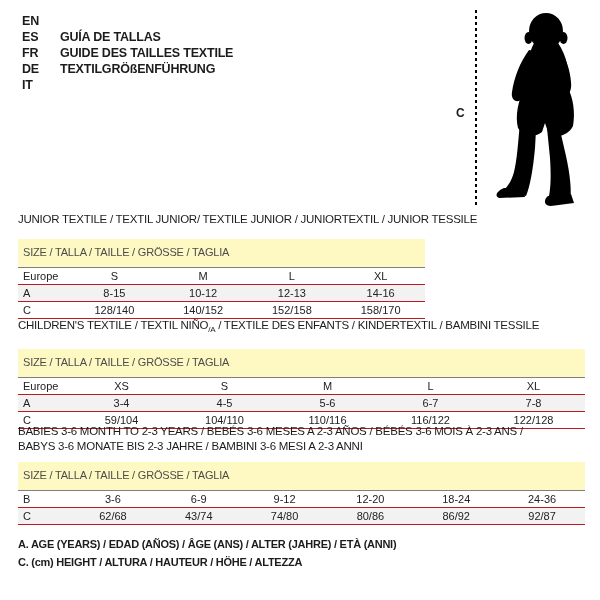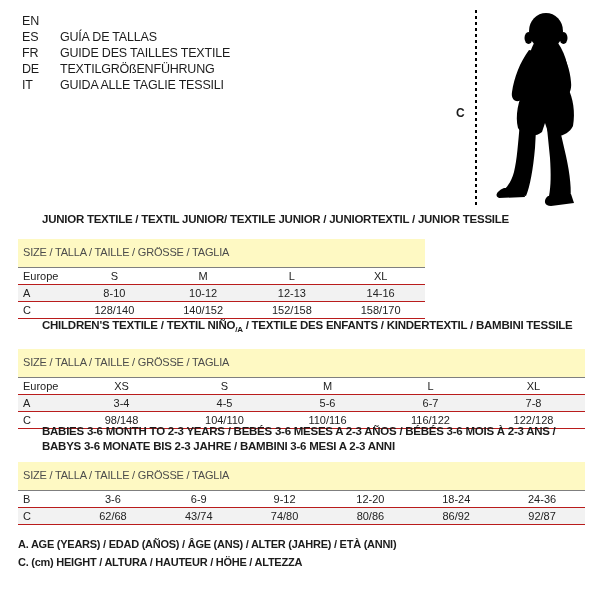--- a/index.html
+++ b/index.html
@@ -2,34 +2,34 @@
 <html><head>
 <meta charset="utf-8">
 <style>
   html,body { margin:0; padding:0; background:#ffffff; }
   .page {
     position:relative; width:600px; height:600px; background:#ffffff;
     font-family:"Liberation Sans", sans-serif; color:#1c1c1c; overflow:hidden;
   }
   
   .langs { position:absolute; left:22px; top:13px; }
-  .lang-row { display:flex; font-size:12.5px; font-weight:normal; line-height:16px; letter-spacing:-0.2px; }
+  .lang-row { display:flex; font-size:12.5px; font-weight:bold; line-height:16px; letter-spacing:-0.2px; }
   .lang-code { width:38px; flex:0 0 38px; }
   
   .figure { position:absolute; left:450px; top:6px; width:150px; height:206px; }
   .c-label { position:absolute; left:6px; top:100px; font-size:12px; font-weight:bold; }
   .dash-line { position:absolute; left:25px; top:4px; width:2px; height:198px;
     background:repeating-linear-gradient(to bottom, #000 0 3px, transparent 3px 6px); }
   .baby-svg { position:absolute; left:40px; top:2px; }
   
   .section { position:absolute; left:18px; }
   #section-junior  { top:212px; width:407px; }
   #section-children{ top:318px; width:567px; }
   #section-babies  { top:424px; width:567px; }
-  .section-title { font-size:11.5px; font-weight:bold; line-height:15px; letter-spacing:-0.25px; margin-bottom:12px; white-space:nowrap;margin-left:24px; }
+  .section-title { font-size:11.5px; font-weight:normal; line-height:15px; letter-spacing:-0.25px; margin-bottom:12px; white-space:nowrap; }
   #section-babies .section-title { margin-bottom:8px; white-space:normal; }
   .size-sub { font-size:8px; }
   table.size-table { width:100%; border-collapse:collapse; table-layout:fixed; }
   th.size-bar { background:#fef9c3; border-bottom:1px solid #7f7f7f; font-weight:normal;
     font-size:11px; color:#4c4c4c; text-align:left; padding:0 0 2px 5px; height:26px; letter-spacing:-0.2px; }
   tbody td { font-size:11px; height:16px; text-align:center; padding:0; border-bottom:1px solid #b91c1c; color:#222222; }
   td.row-label { text-align:left; padding-left:5px; }
   tr.alt td { background:#f2f2f2; }
   
   .footnotes { position:absolute; left:18px; top:536px; font-size:11px; font-weight:bold; line-height:17.5px; letter-spacing:-0.25px; }
@@ -50,21 +50,20 @@
     <div class="lang-row">
       <span class="lang-code">FR</span>
       <span class="lang-label">GUIDE DES TAILLES TEXTILE</span>
     </div>
     <div class="lang-row">
       <span class="lang-code">DE</span>
       <span class="lang-label">TEXTILGRÖßENFÜHRUNG</span>
     </div>
     <div class="lang-row">
       <span class="lang-code">IT</span>
-      <span class="lang-label">GUIDA ALLE TAGLIE TESSILI</span>
     </div>
   </div>
 
   <div class="figure">
     <span class="c-label">C</span>
     <div class="dash-line"></div>
     <svg class="baby-svg" width="110" height="202" viewBox="0 0 110 202" aria-hidden="true">
       <g fill="#000000">
         <ellipse cx="56" cy="23" rx="17" ry="18"></ellipse>
         <ellipse cx="38.5" cy="30" rx="4" ry="6"></ellipse>
@@ -99,21 +98,21 @@
       <tbody>
         <tr>
           <td class="row-label">Europe</td>
           <td>S</td>
           <td>M</td>
           <td>L</td>
           <td>XL</td>
         </tr>
         <tr class="alt">
           <td class="row-label">A</td>
-          <td>8-10</td>
+          <td>8-15</td>
           <td>10-12</td>
           <td>12-13</td>
           <td>14-16</td>
         </tr>
         <tr>
           <td class="row-label">C</td>
           <td>128/140</td>
           <td>140/152</td>
           <td>152/158</td>
           <td>158/170</td>
@@ -150,21 +149,21 @@
         <tr class="alt">
           <td class="row-label">A</td>
           <td>3-4</td>
           <td>4-5</td>
           <td>5-6</td>
           <td>6-7</td>
           <td>7-8</td>
         </tr>
         <tr>
           <td class="row-label">C</td>
-          <td>98/148</td>
+          <td>59/104</td>
           <td>104/110</td>
           <td>110/116</td>
           <td>116/122</td>
           <td>122/128</td>
         </tr>
       </tbody>
     </table>
   </div>
 
   <div class="section" id="section-babies">

